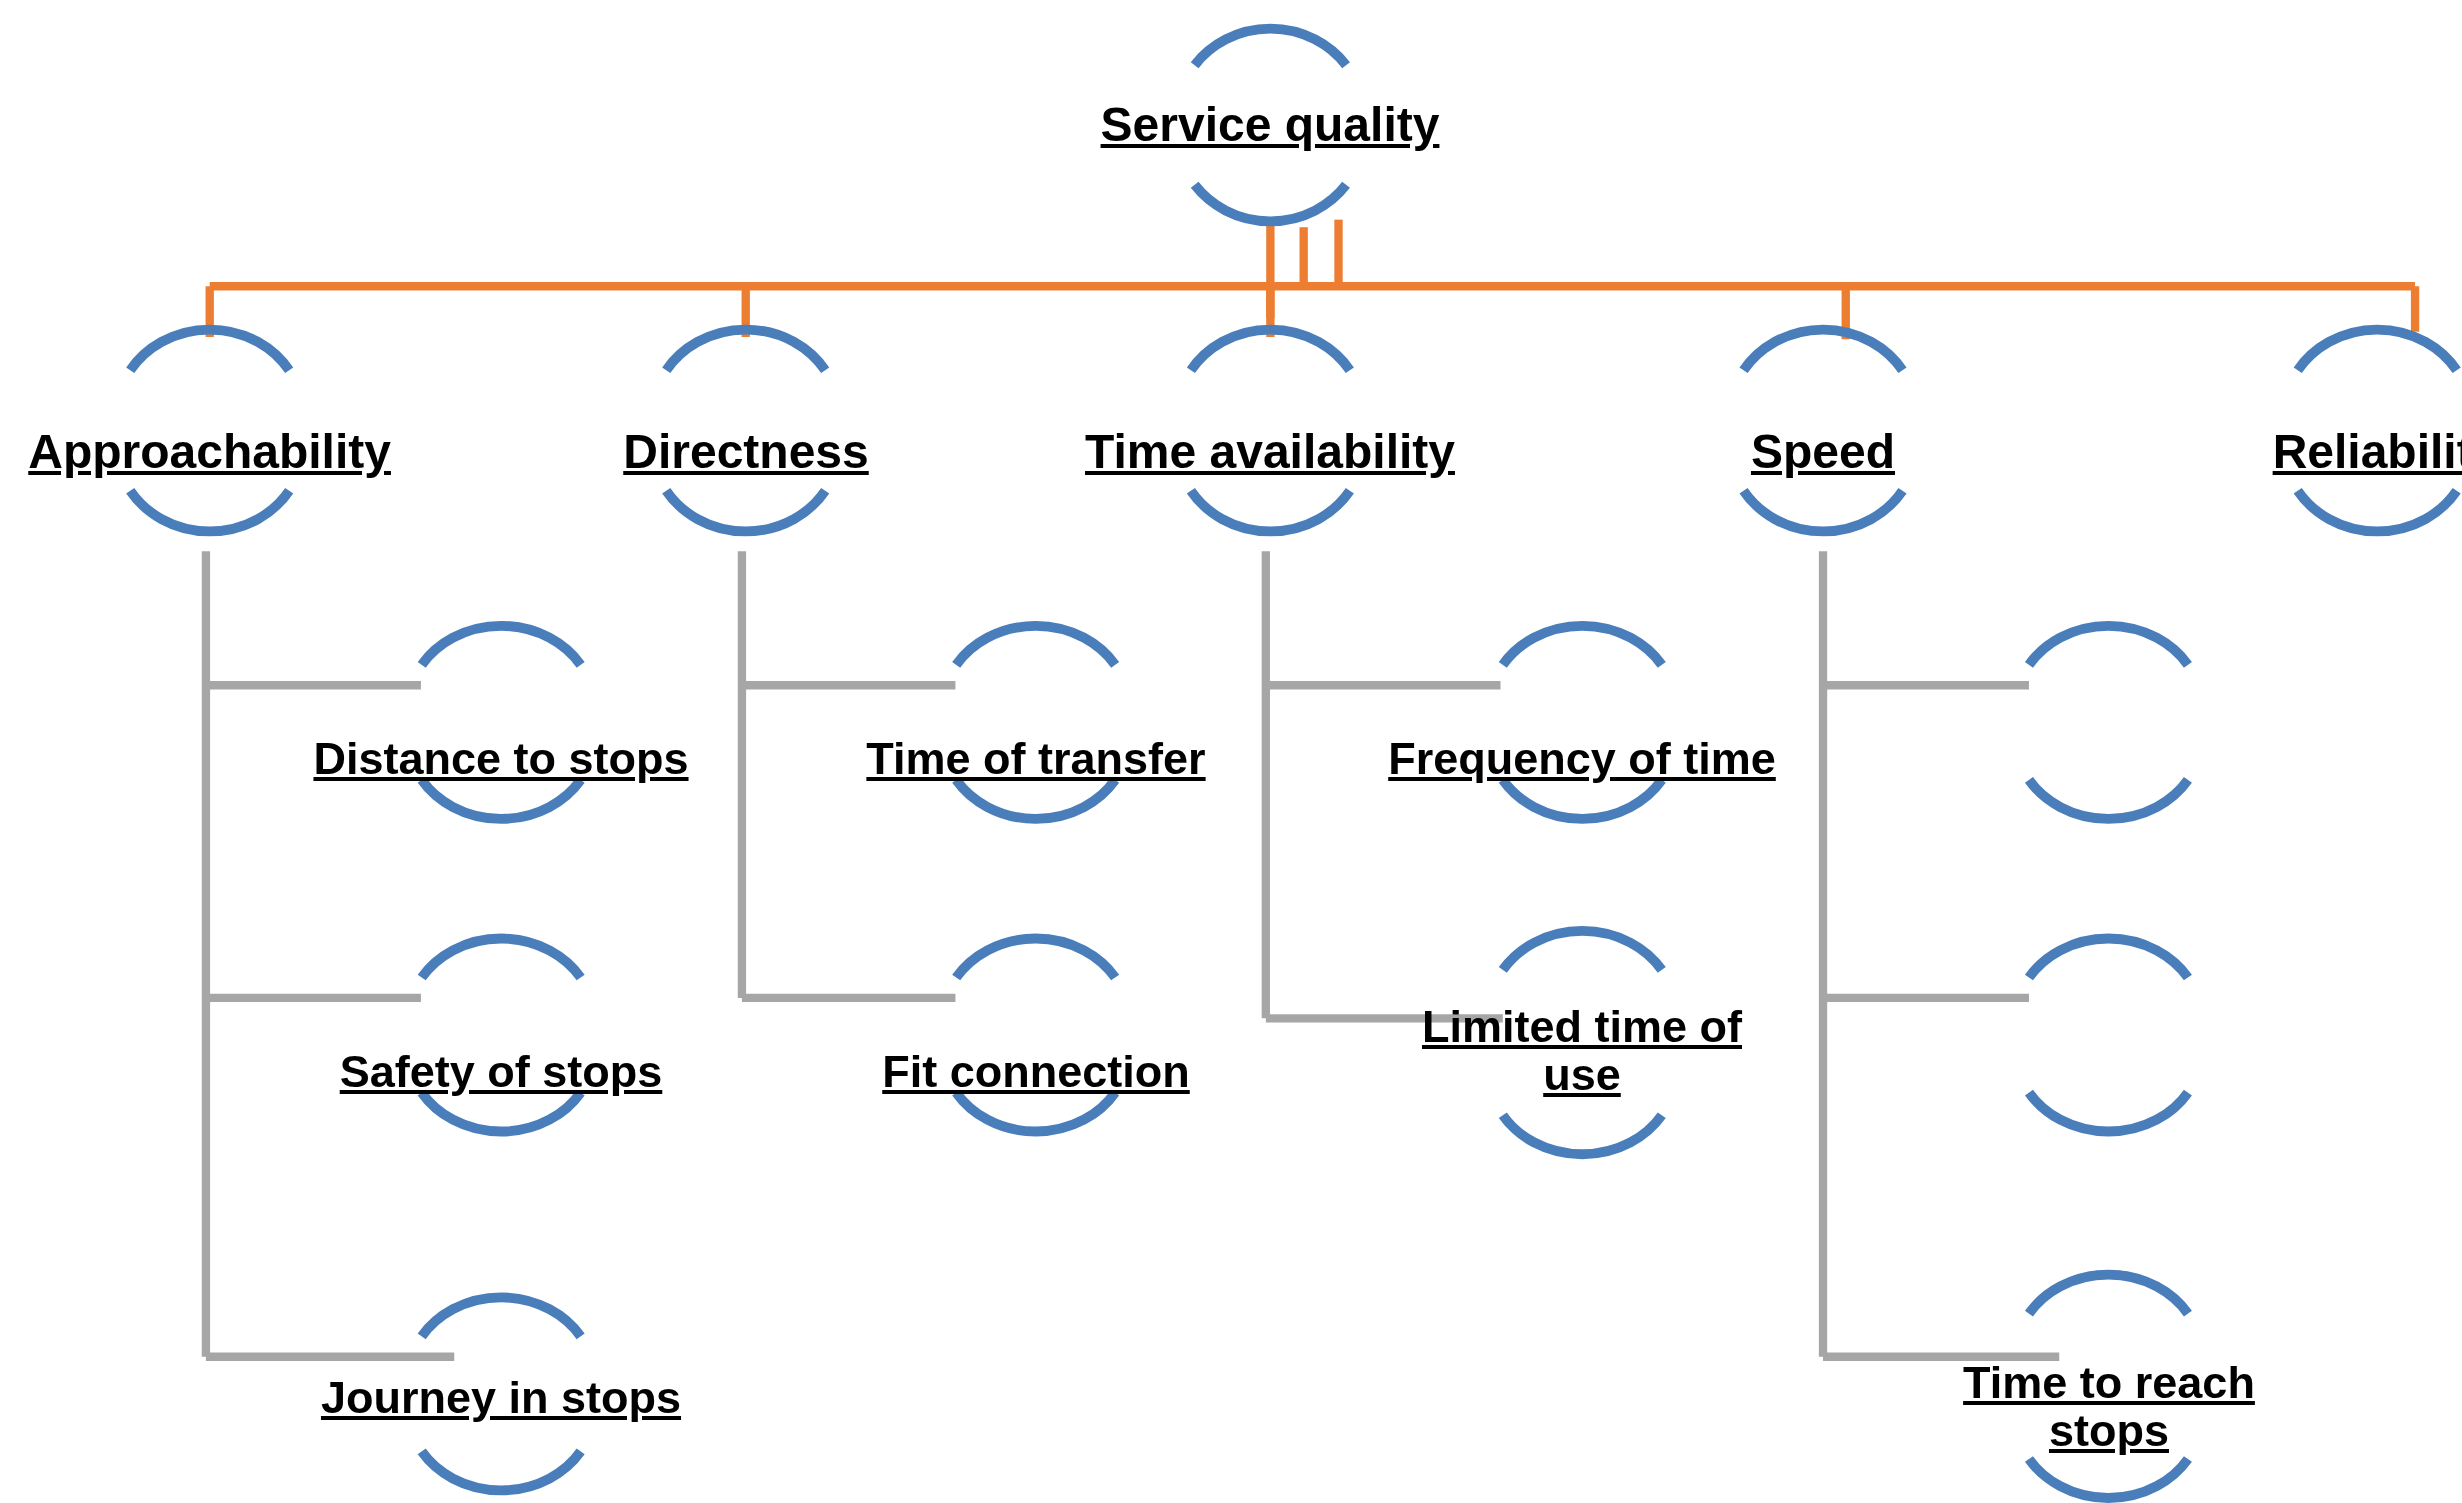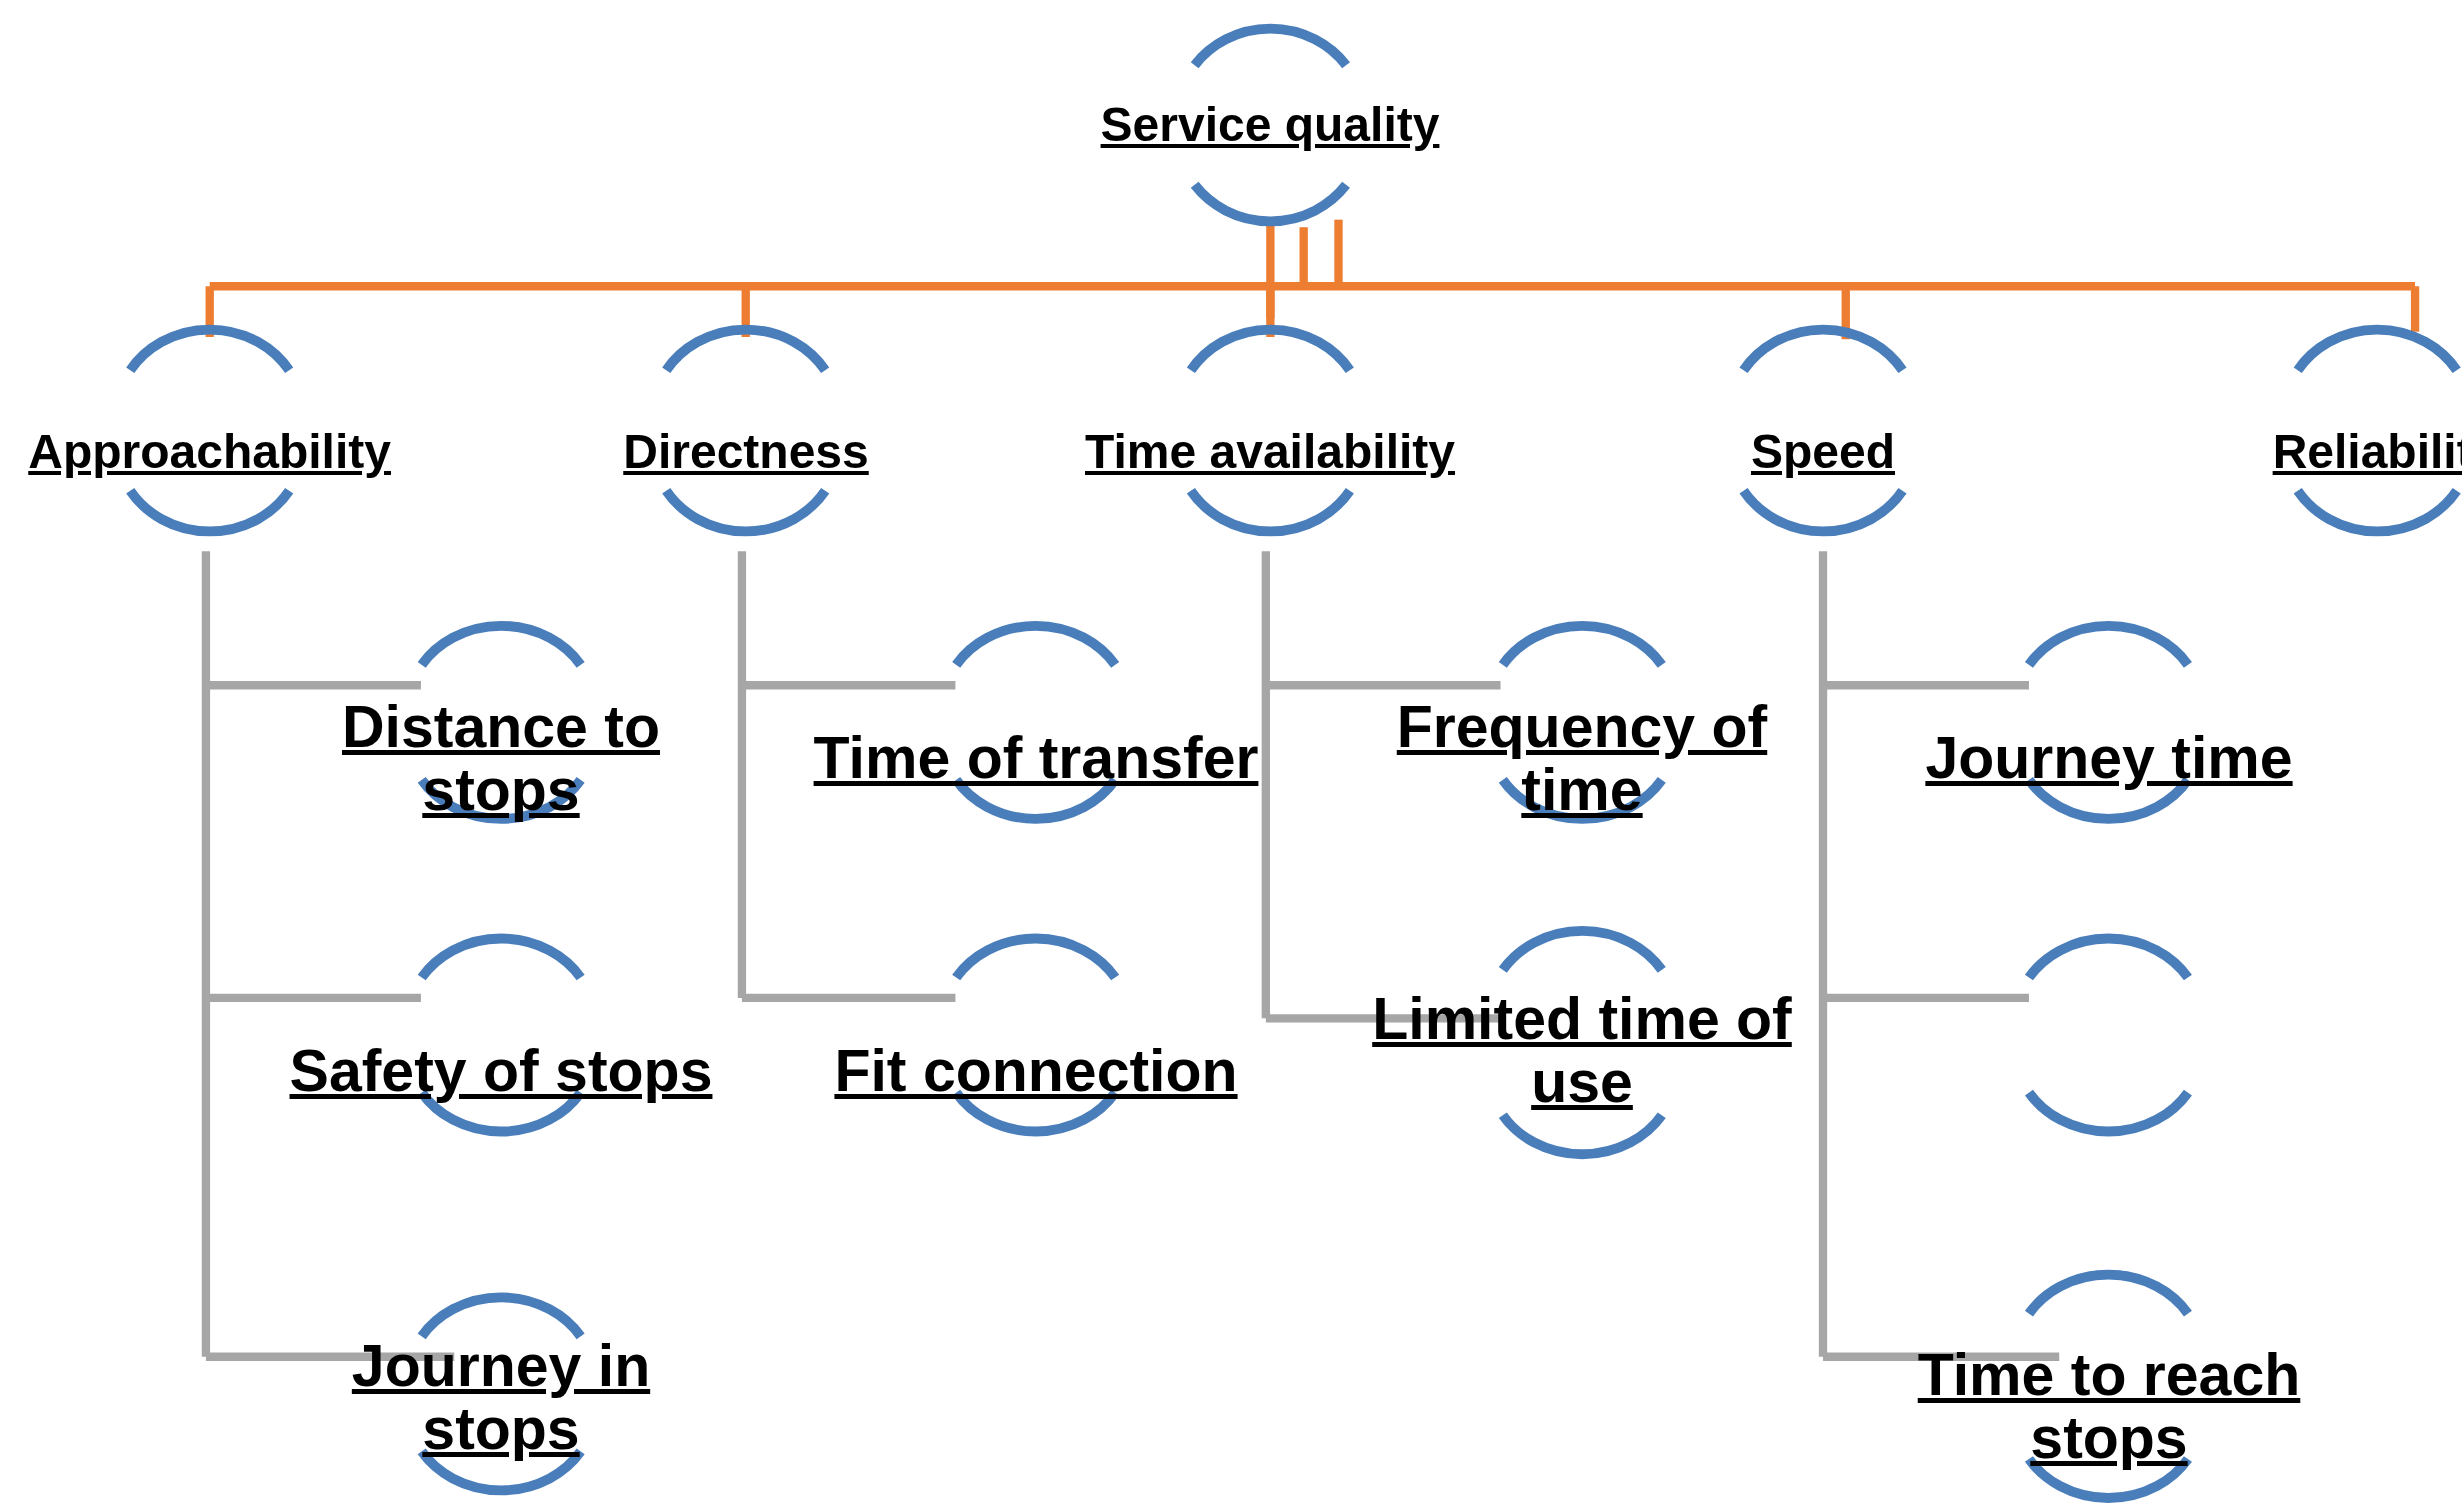--- a/index.html
+++ b/index.html
@@ -7,21 +7,21 @@
   #stage{position:relative;width:2462px;height:1503px;background:#fff;overflow:hidden;}
   #stage svg.layer{position:absolute;left:0;top:0;width:2462px;height:1503px;pointer-events:none;}
 
   .node{position:absolute;display:flex;align-items:center;justify-content:center;text-decoration:underline;}
   .node .label{
       font-weight:bold;color:#000;text-align:center;line-height:1.06;
       white-space:pre-line;
   }
   .n-root .label{font-size:48px;}
   .n-l1 .label{font-size:48px;margin-top:48px;}
-  .n-l2 .label{font-size:59px;}
+  .n-l2 .label{font-size:45px;}
 </style>
 </head>
 <body>
 
 <div id="stage">
 
   <svg class="layer" viewBox="0 0 3252 1985">
 
     <g stroke="#ED7D31" stroke-width="11" fill="none">
 
@@ -154,23 +154,20 @@
 
   <div class="node n-l2" style="left:1355px;top:733px;width:454px;height:51px;">
     <span class="label">Frequency of time</span>
   </div>
 
   <div class="node n-l2" style="left:1355px;top:998px;width:454px;height:106px;">
     <span class="label">Limited time of
 use</span>
   </div>
 
-  <div class="node n-l2" style="left:1882px;top:733px;width:454px;height:51px;">
-    <span class="label">Journey time</span>
-  </div>
 
 
   <div class="node n-l2" style="left:1882px;top:1342px;width:454px;height:106px;margin-top:12px;">
     <span class="label">Time to reach
 stops</span>
   </div>
 
 </div>
 
 

